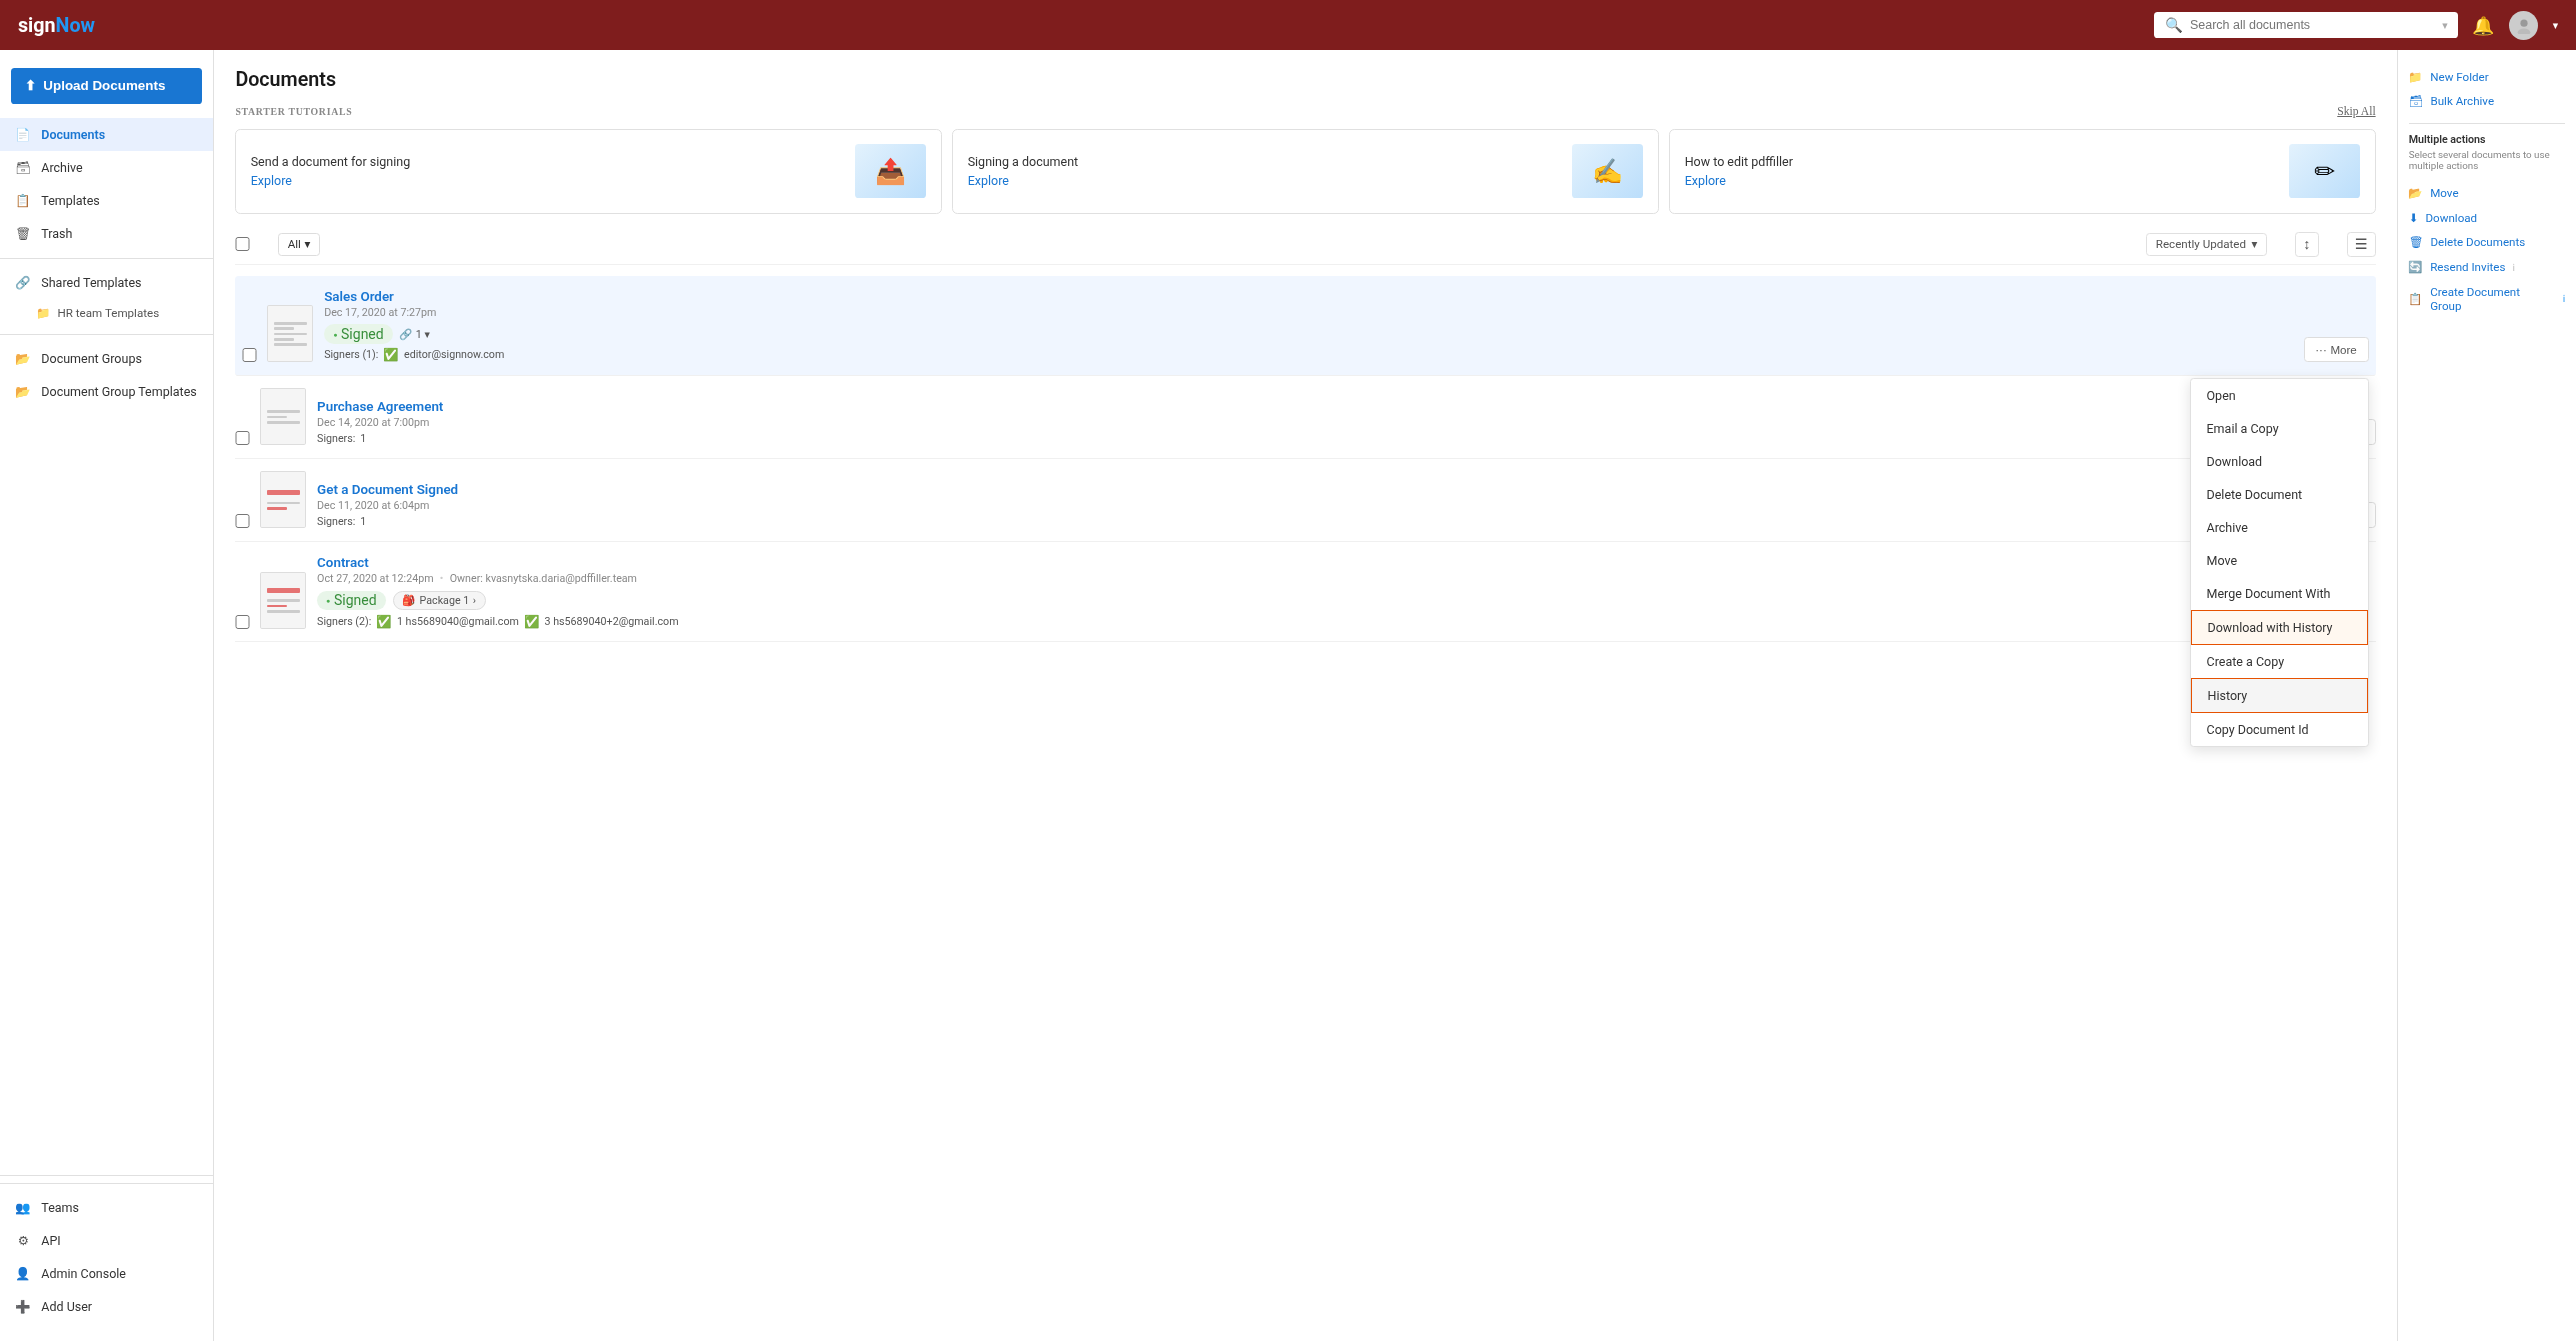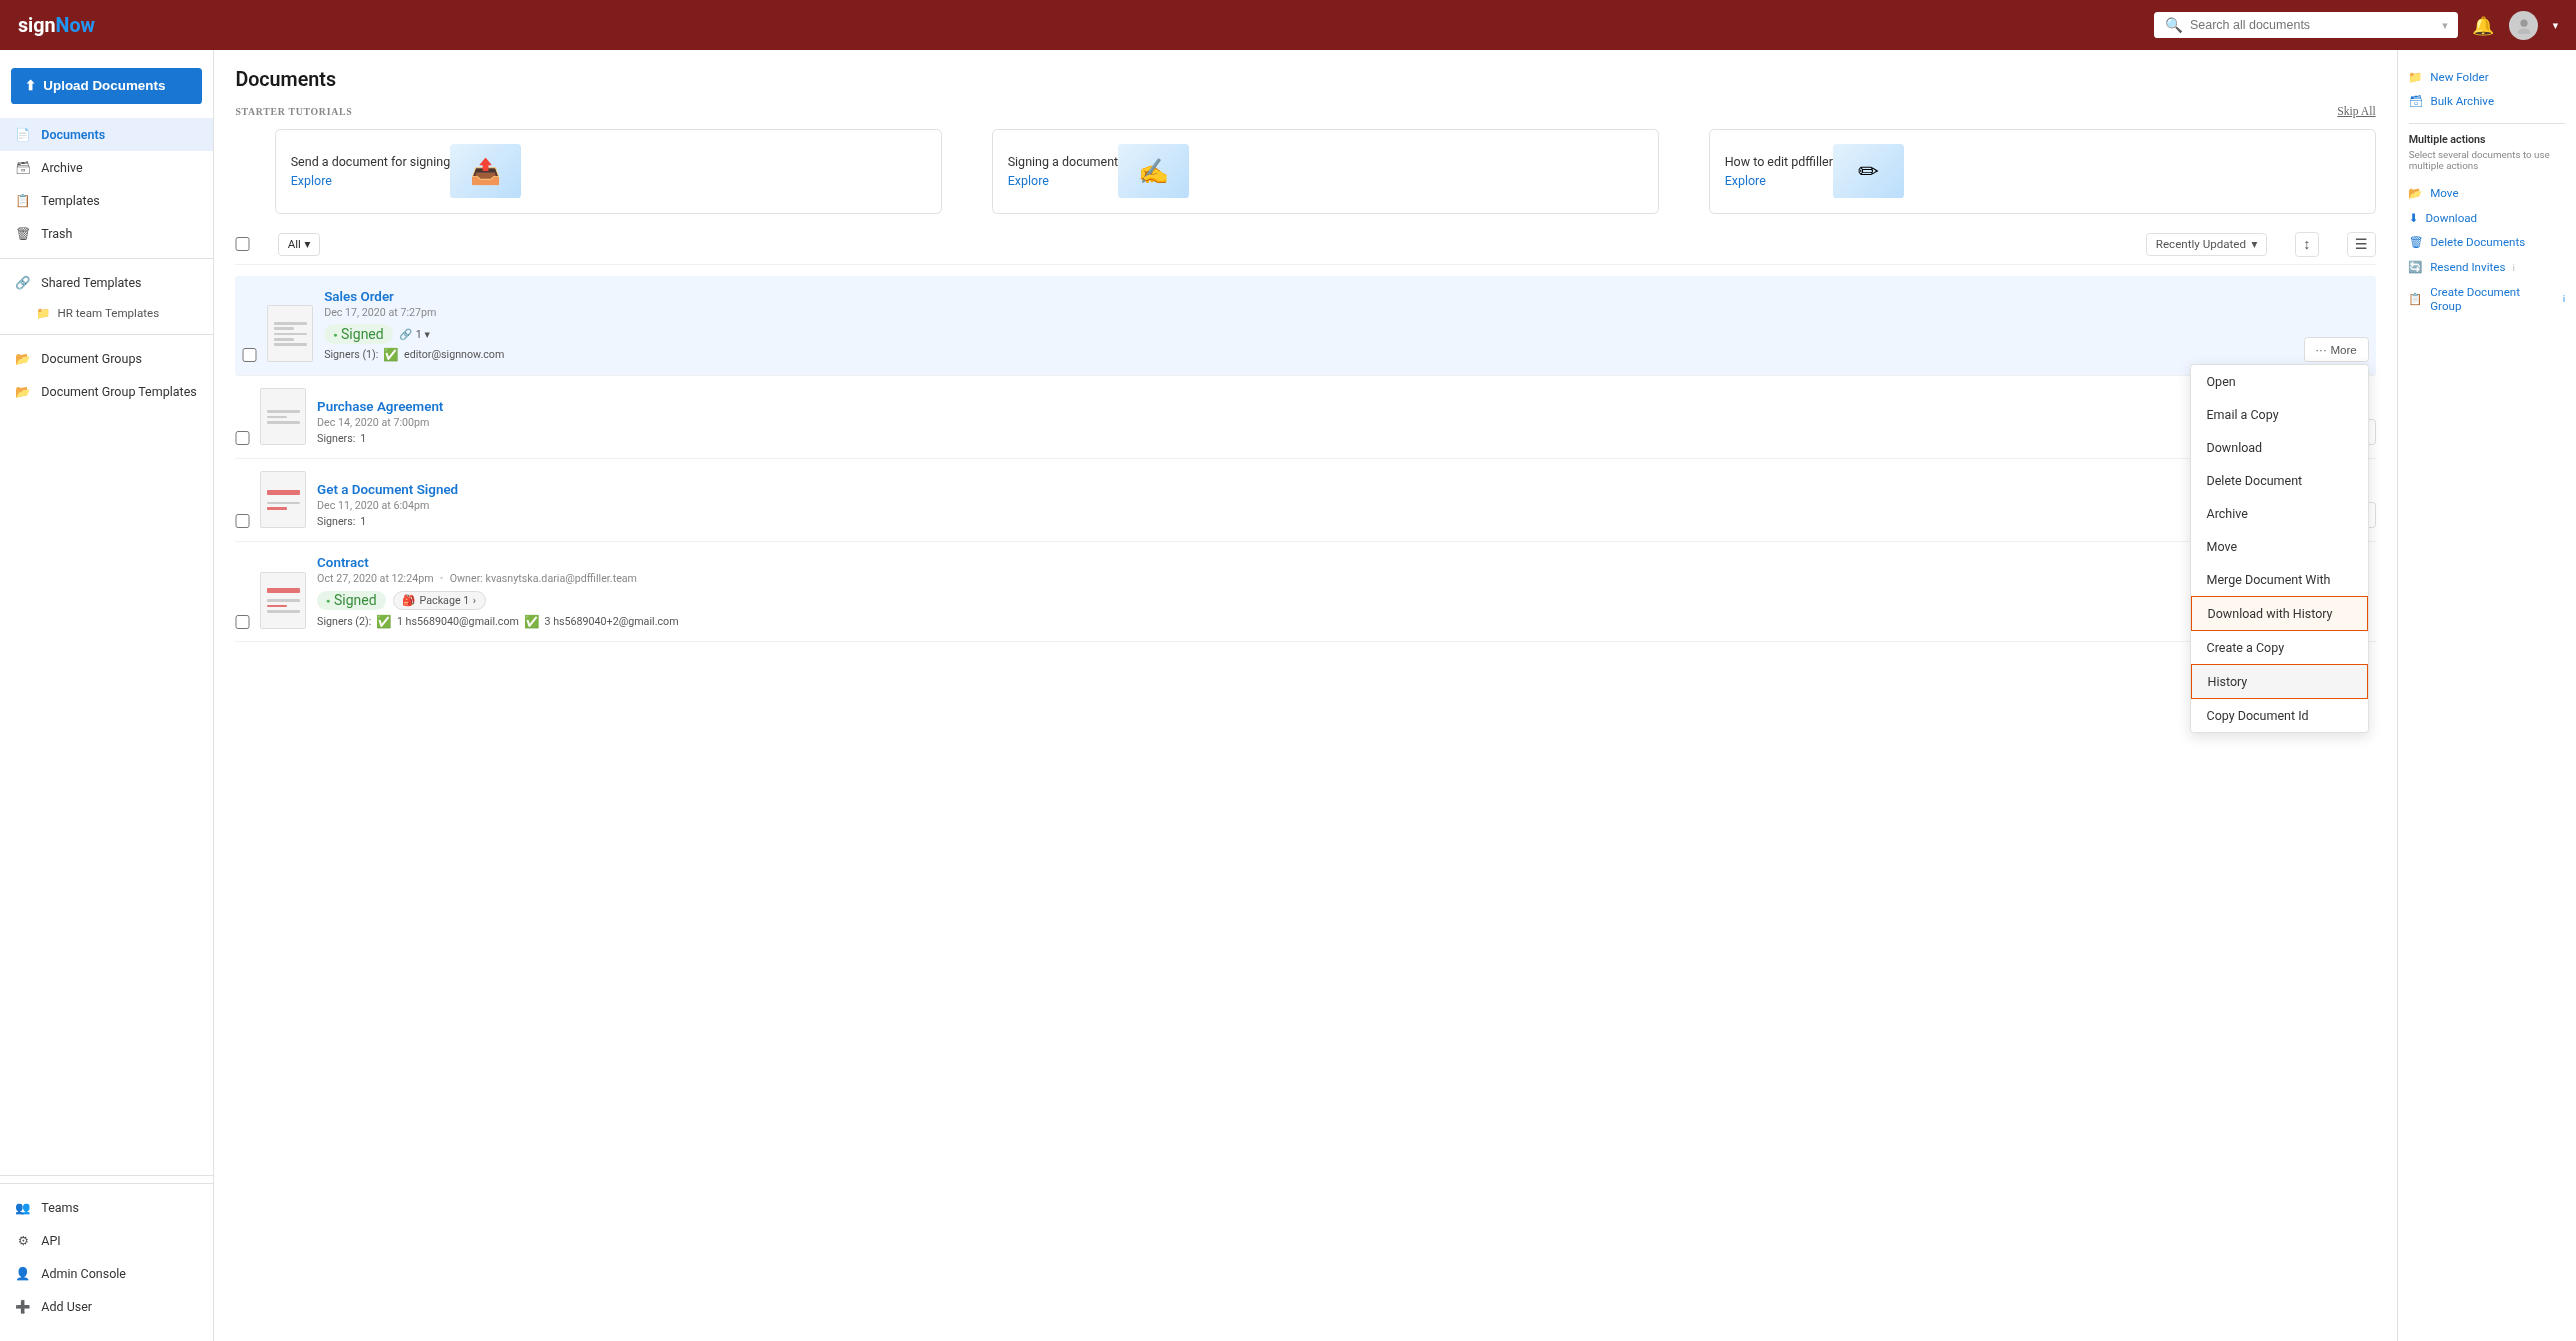--- a/index.html
+++ b/index.html
@@ -166,23 +166,22 @@
       grid-template-columns: 1fr 1fr 1fr;
       gap: 10.7px;
       margin-bottom: 18px;
     }
     .tutorial-card {
       border: 0.9px solid #e0e0e0;
       border-radius: 5.4px;
       padding: 14.3px;
       display: flex;
       align-items: center;
-      justify-content: flex-start;
-      background: #fff;
-      margin-left: 40px;
+      justify-content: space-between;
+      background: #fff;
     }
     .tutorial-card .text { font-size: 12.5px; color: #333; }
     .tutorial-card .text a { color: #1976d2; text-decoration: none; display: block; margin-top: 3.6px; }
     .tutorial-card .illustration {
       width: 71px; height: 54px;
       background: linear-gradient(135deg, #e3f2fd, #bbdefb);
       border-radius: 3.6px;
       display: flex; align-items: center; justify-content: center;
       font-size: 25px;
     }
@@ -310,21 +309,21 @@
       font-size: 10.7px;
       color: #555;
       display: flex; align-items: center; gap: 3.6px;
       cursor: pointer;
     }
 
     
     .context-menu {
       position: absolute;
       right: 0;
-      top: 27px;
+      top: 41px;
       background: #fff;
       border: 0.9px solid #e0e0e0;
       border-radius: 3.6px;
       box-shadow: 0 3.6px 14.3px rgba(0,0,0,0.12);
       z-index: 100;
       min-width: 179px;
       overflow: hidden;
     }
     .context-menu-item {
       padding: 9px 16px;

